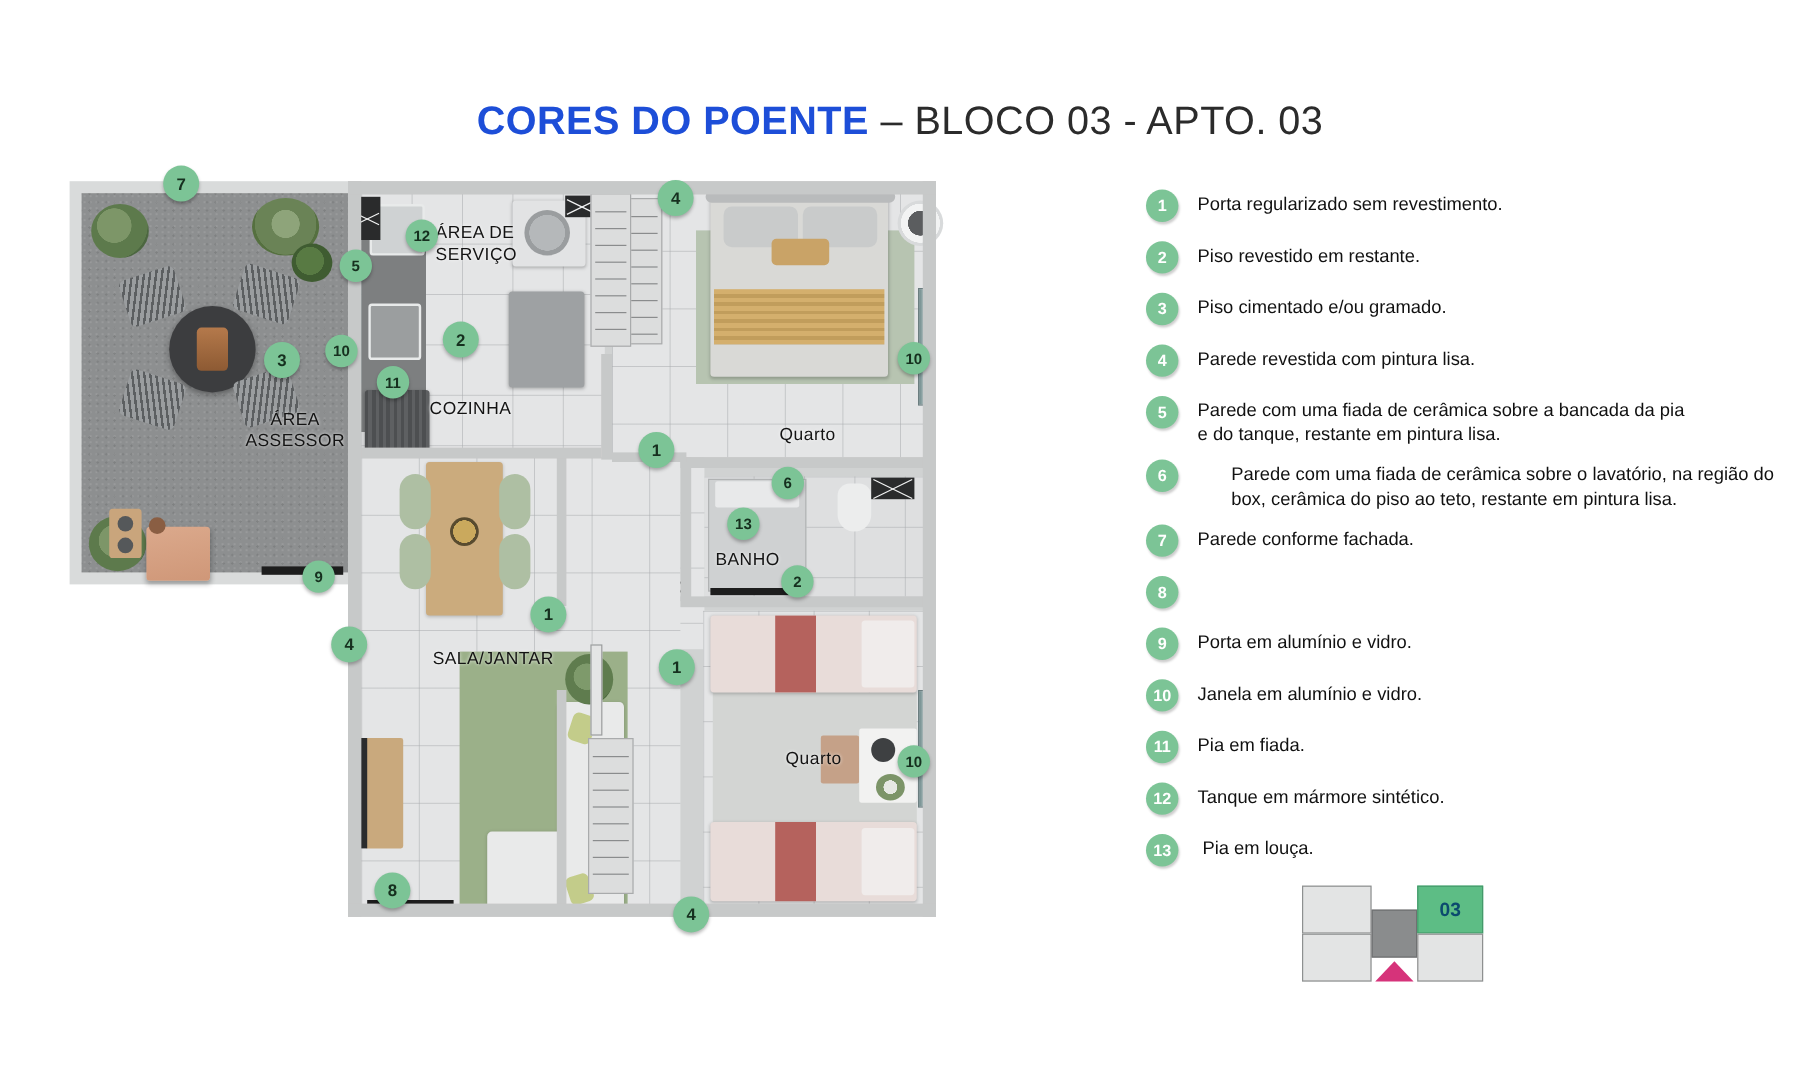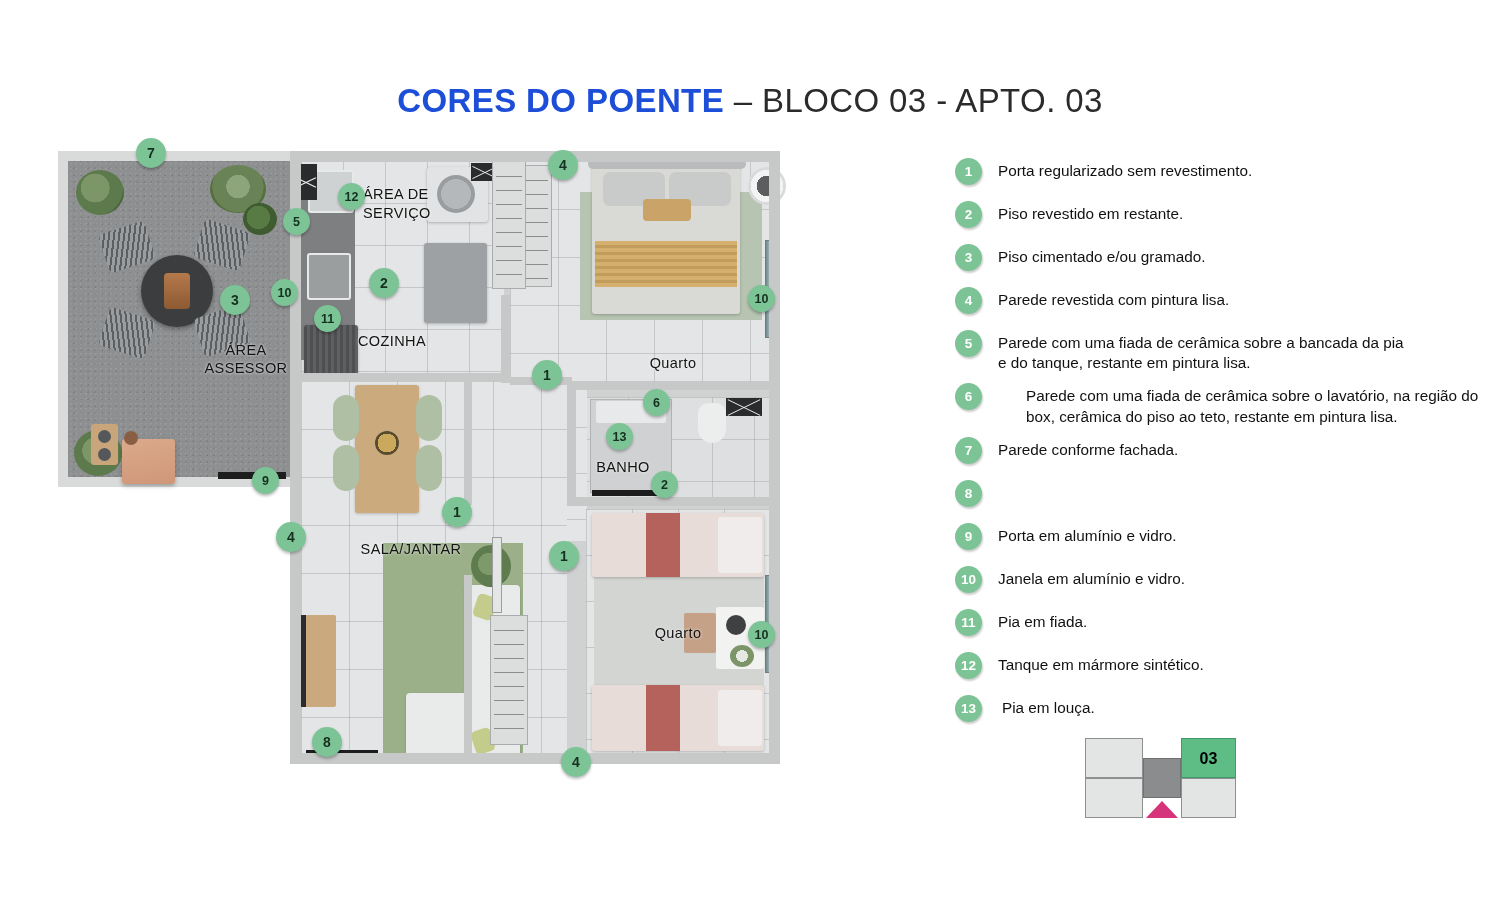--- a/index.html
+++ b/index.html
@@ -127,21 +127,21 @@
   }
 
   
   .blockkey{ position:absolute; left:1085px; top:730px; width:140px; height:98px; }
   .bk-cell{ position:absolute; border:1px solid #8e9090; }
   .bk-light{ background:#e3e4e4; }
   .bk-core{ background:#8a8c8d; border:1px solid #6f7172; }
   .bk-active{ background:#5dbd85; border:1px solid #44996a; }
   .bk-active span{
     display:block; width:100%; text-align:center; line-height:40px;
-    font-size:16px; font-weight:700; color:#000000;
+    font-size:16px; font-weight:700; color:#0c4a6e;
     font-family:"Liberation Sans", sans-serif;
   }
   .bk-arrow{
     position:absolute; width:0; height:0;
     border-left:16px solid transparent; border-right:16px solid transparent;
     border-bottom:17px solid #d6337a;
   }
 </style>
 </head>
 <body>

